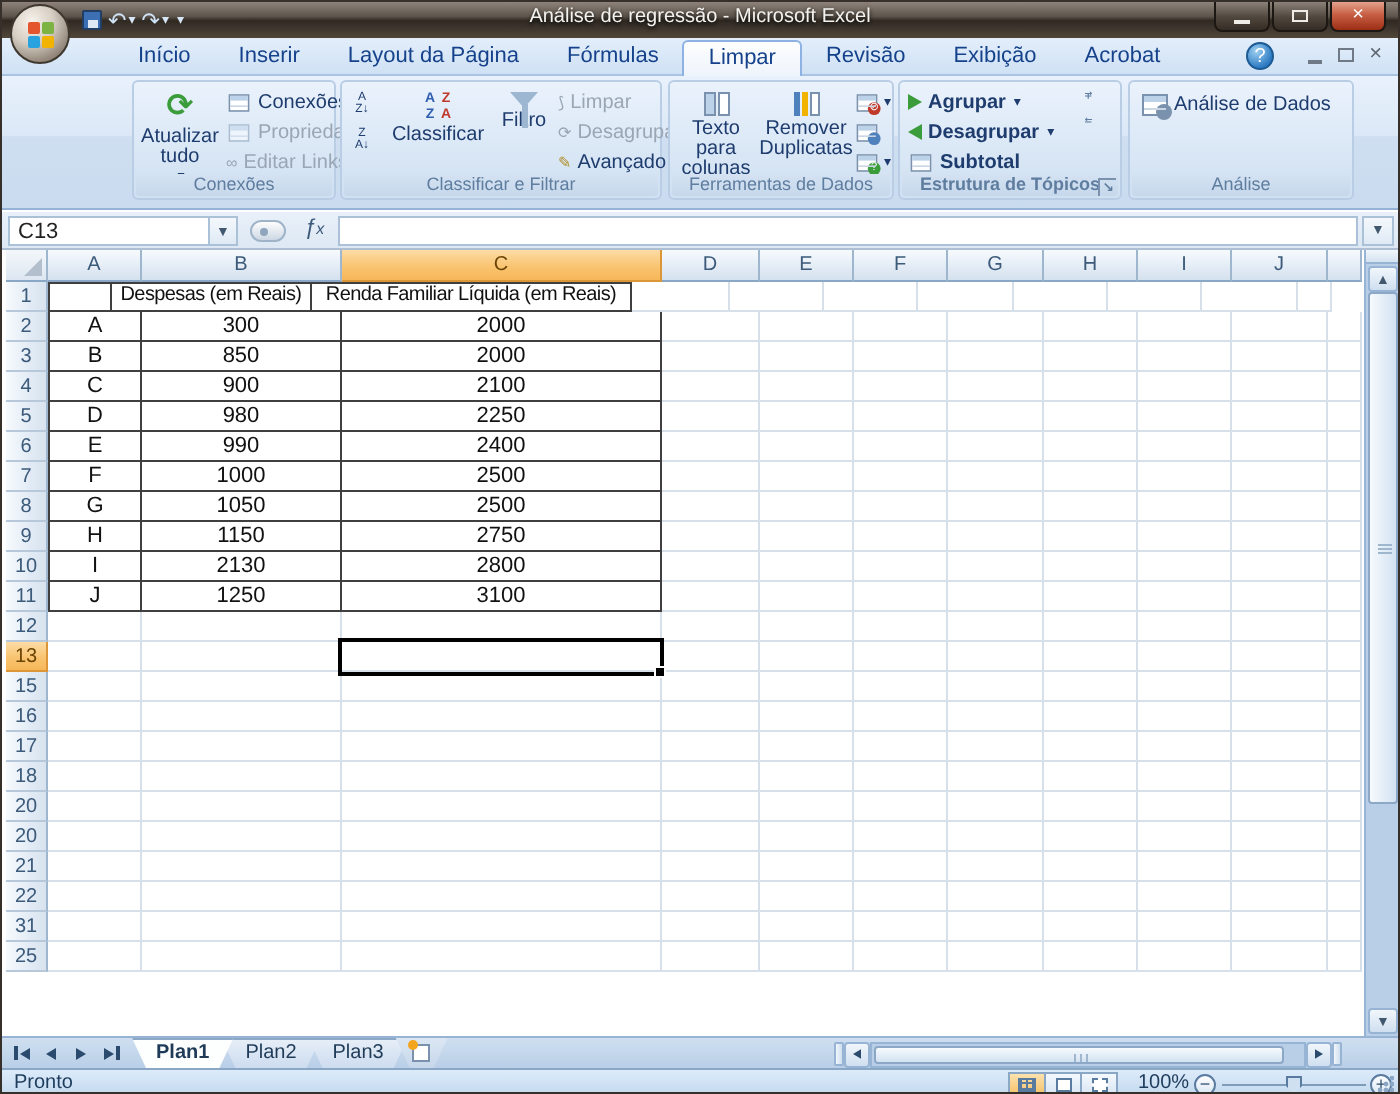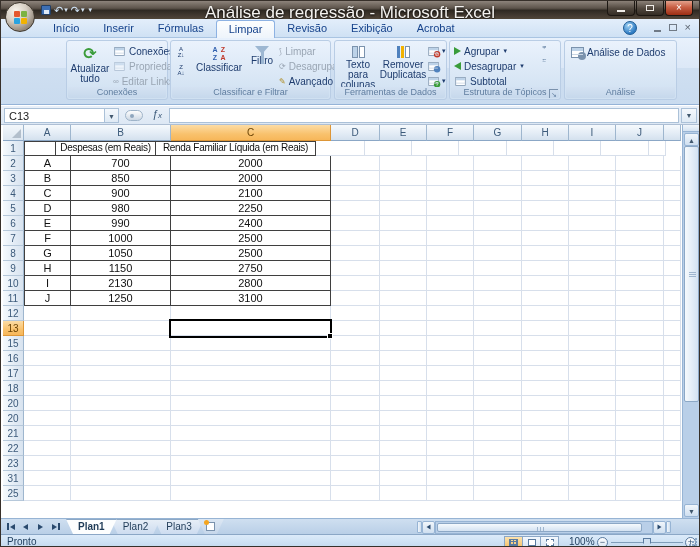--- a/index.html
+++ b/index.html
@@ -2,21 +2,21 @@
 <html><head>
 <meta charset="utf-8">
 <style>
   html,body{margin:0;padding:0;background:#9a9a9a;}
   *{box-sizing:border-box;font-family:"Liberation Sans","DejaVu Sans",sans-serif;}
   .window{position:relative;width:700px;height:547px;background:#fff;border:1px solid #37302a;overflow:hidden;}
 
   
   .titlebar{position:absolute;left:0;top:0;width:100%;height:18px;
     background:linear-gradient(180deg,#8d837b 0%,#5d544b 40%,#2f2922 52%,#433a31 80%,#514639 100%);}
-  .title-text{position:absolute;left:0;right:0;top:2px;text-align:center;font-size:17px;color:#f4f2ef;text-shadow:0 1px 2px #000;}
+  .title-text{position:absolute;left:0;right:0;top:2px;text-align:center;font-size:10px;color:#f4f2ef;text-shadow:0 1px 2px #000;}
   .office-btn{position:absolute;left:4px;top:1px;width:30px;height:30px;border-radius:50%;z-index:30;
     background:radial-gradient(circle at 35% 28%,#f7f3ec,#d6cec3 40%,#978c7f 72%,#655a4d);border:1px solid #3f382f;
     display:flex;align-items:center;justify-content:center;}
   .office-logo{width:13px;height:13px;display:grid;grid-template-columns:6px 6px;grid-template-rows:6px 6px;gap:1px;}
   .office-logo span{border-radius:1px;}
   .qat{position:absolute;left:40px;top:1px;height:16px;display:flex;align-items:center;gap:3px;color:#cfe3f7;font-size:11px;}
   .qat .qbtn{display:flex;align-items:center;cursor:default;}
   .floppy{width:10px;height:10px;background:#3d6fb4;border:1px solid #223e63;border-radius:1px;position:relative;}
   .floppy:after{content:"";position:absolute;left:2px;bottom:0;width:5px;height:4px;background:#dfe9f5;}
   .drop{font-size:7px;color:#d7e6f6;margin-left:1px;}
@@ -24,21 +24,21 @@
   .wbtn{width:28px;height:15px;border:1px solid #1c1712;border-top:none;display:flex;align-items:center;justify-content:center;
     background:linear-gradient(180deg,#8b8178,#4f463d 55%,#352d25);border-radius:0 0 4px 4px;margin-left:1px;}
   .wbtn.close{background:linear-gradient(180deg,#e3a18c,#c85f44 45%,#9c2e14);}
   .glyph-min{width:8px;height:2px;background:#efece8;margin-top:5px;}
   .glyph-max{width:8px;height:6px;border:1px solid #efece8;}
   .glyph-x{color:#fff;font-size:10px;line-height:10px;}
 
   
   .tabrow{position:absolute;left:0;top:18px;width:100%;height:19px;
     background:linear-gradient(180deg,#e3eefb,#cfe1f4);border-bottom:1px solid #a9c4e2;}
-  .tabstrip{position:absolute;left:40px;top:1px;height:18px;display:flex;}
+  .tabstrip{position:absolute;left:56px;top:1px;height:18px;display:flex;}
   .rtab{padding:2px 12px 0 12px;font-size:11px;color:#15428b;height:18px;}
   .rtab.active{background:linear-gradient(180deg,#fdfefe,#eef4fb);border:1px solid #8db2e3;border-bottom:none;
     border-radius:3px 3px 0 0;color:#15428b;}
   .help-btn{position:absolute;right:62px;top:2px;width:14px;height:14px;border-radius:50%;
     background:radial-gradient(circle at 35% 30%,#9fd1f2,#2f7cc4 70%);color:#fff;font-size:10px;line-height:14px;text-align:center;border:1px solid #1c5a94;}
   .book-btns{position:absolute;right:8px;top:3px;display:flex;gap:8px;color:#707a86;font-size:10px;align-items:center;}
   .bb-min{width:7px;height:2px;background:#707a86;margin-top:6px;}
   .bb-restore{width:8px;height:7px;border:1px solid #707a86;}
   .bb-x{font-size:11px;line-height:11px;color:#5e6772;}
 
@@ -196,20 +196,21 @@
         <span style="background:#7cb342"></span>
       <span style="background:#29a3e0"></span>
         <span style="background:#f2b200"></span>
     </div>
   </div>
 
   <div class="tabrow">
     <div class="tabstrip">
         <div class="rtab">Início</div>
         <div class="rtab">Inserir</div>
+        <div class="rtab">Layout da Página</div>
         <div class="rtab">Fórmulas</div>
         <div class="rtab active">Limpar</div>
         <div class="rtab">Revisão</div>
         <div class="rtab">Exibição</div>
         <div class="rtab">Acrobat</div>
       </div>
     <div class="help-btn">?</div>
     <div class="book-btns">
       <span class="bb-min"></span>
       <span class="bb-restore"></span>
@@ -315,21 +316,21 @@
         <div class="tiny-btn">
             <span class="mini-table" style="transform:scale(.8)">
               <span class="badge" style="background:#3a9c3a">?</span>
             </span>
             <span class="drop" style="color:#1e3c6e">▾</span>
           </div>
       </div>
       <div class="grp-cap">Ferramentas de Dados</div>
     </div>
 
-    <div class="grp" style="left:448px;width:112px;">
+    <div class="grp" style="left:448px;width:112px;font-weight:bold;">
       <div class="smalls" style="left:4px;top:3px;width:86px;">
         <div class="srow">
             <span class="garrow-r"></span>
             <span>Agrupar</span>
             <span class="drop" style="color:#1e3c6e">▾</span>
           </div>
         <div class="srow">
             <span class="garrow-l"></span>
             <span>Desagrupar</span>
             <span class="drop" style="color:#1e3c6e">▾</span>
@@ -395,21 +396,21 @@
           <div class="cell" style="width: 47px;"></div>
           <div class="cell" style="width: 48px;"></div>
           <div class="cell" style="width: 47px;"></div>
           <div class="cell" style="width: 47px;"></div>
           <div class="cell" style="width: 48px;"></div>
           <div class="cell" style="width: 17px;"></div>
         </div>
         <div class="grow">
           <div class="rowh">2</div>
           <div class="cell tb tb-left" style="width: 47px;">A</div>
-          <div class="cell tb" style="width: 100px;">700</div>
+          <div class="cell tb" style="width: 100px;">300</div>
           <div class="cell tb" style="width: 160px;">2000</div>
           <div class="cell" style="width: 49px;"></div>
           <div class="cell" style="width: 47px;"></div>
           <div class="cell" style="width: 47px;"></div>
           <div class="cell" style="width: 48px;"></div>
           <div class="cell" style="width: 47px;"></div>
           <div class="cell" style="width: 47px;"></div>
           <div class="cell" style="width: 48px;"></div>
           <div class="cell" style="width: 17px;"></div>
         </div>
@@ -660,34 +661,20 @@
           <div class="cell" style="width: 47px;"></div>
           <div class="cell" style="width: 47px;"></div>
           <div class="cell" style="width: 48px;"></div>
           <div class="cell" style="width: 47px;"></div>
           <div class="cell" style="width: 47px;"></div>
           <div class="cell" style="width: 48px;"></div>
           <div class="cell" style="width: 17px;"></div>
         </div>
         <div class="grow">
           <div class="rowh">22</div>
-          <div class="cell" style="width: 47px;"></div>
-          <div class="cell" style="width: 100px;"></div>
-          <div class="cell" style="width: 160px;"></div>
-          <div class="cell" style="width: 49px;"></div>
-          <div class="cell" style="width: 47px;"></div>
-          <div class="cell" style="width: 47px;"></div>
-          <div class="cell" style="width: 48px;"></div>
-          <div class="cell" style="width: 47px;"></div>
-          <div class="cell" style="width: 47px;"></div>
-          <div class="cell" style="width: 48px;"></div>
-          <div class="cell" style="width: 17px;"></div>
-        </div>
-        <div class="grow">
-          <div class="rowh">23</div>
           <div class="cell" style="width: 47px;"></div>
           <div class="cell" style="width: 100px;"></div>
           <div class="cell" style="width: 160px;"></div>
           <div class="cell" style="width: 49px;"></div>
           <div class="cell" style="width: 47px;"></div>
           <div class="cell" style="width: 47px;"></div>
           <div class="cell" style="width: 48px;"></div>
           <div class="cell" style="width: 47px;"></div>
           <div class="cell" style="width: 47px;"></div>
           <div class="cell" style="width: 48px;"></div>

